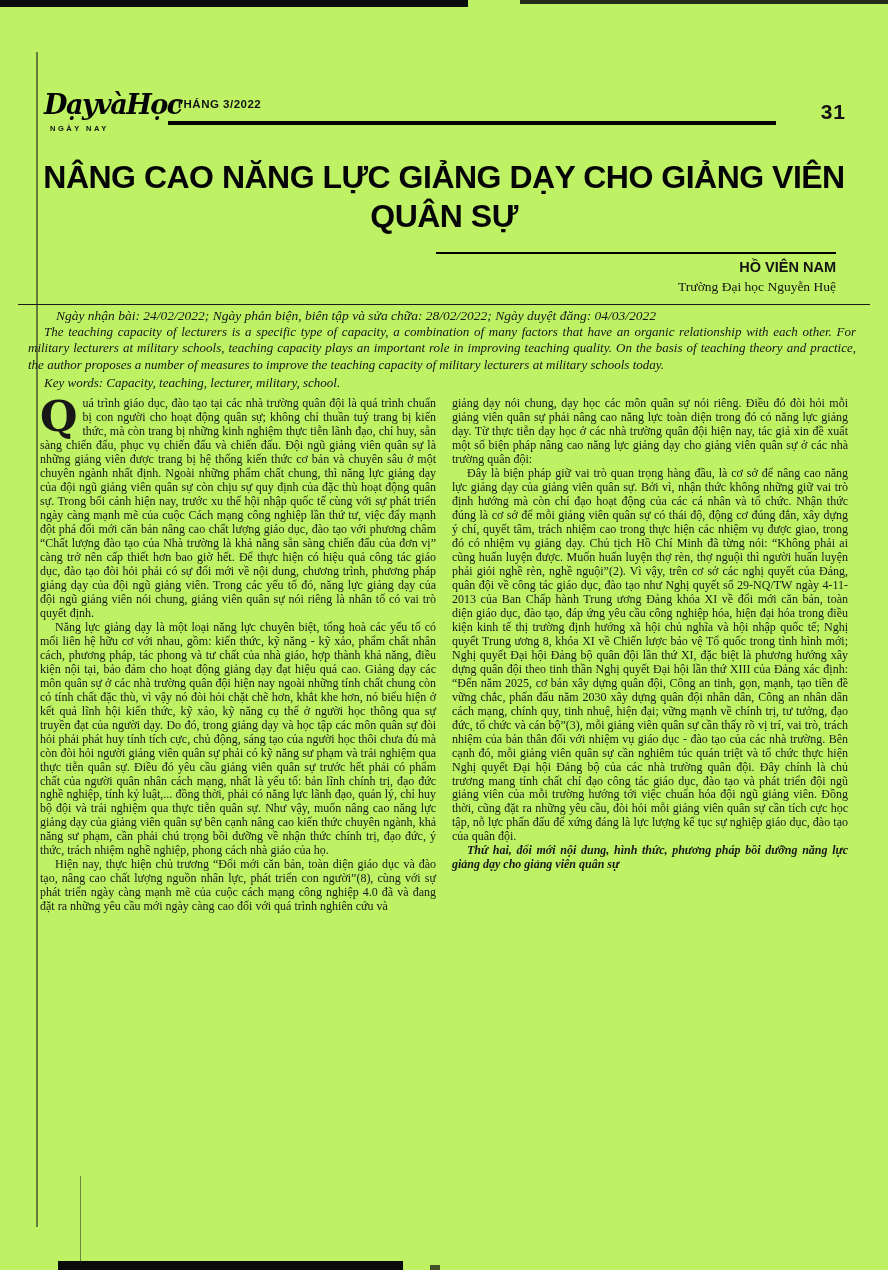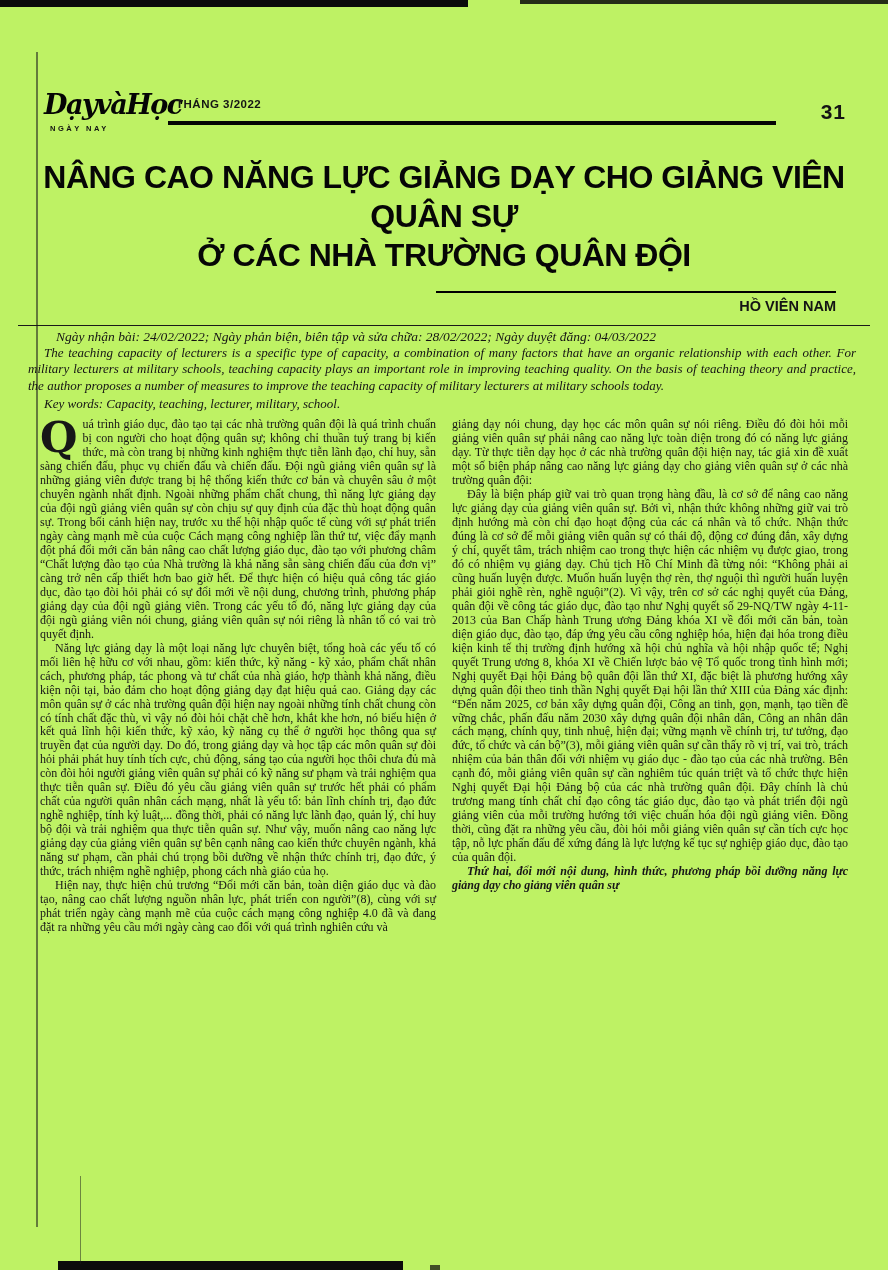--- a/index.html
+++ b/index.html
@@ -121,26 +121,26 @@
   <header class="masthead">
     <div class="logo">DạyvàHọc</div>
     <div class="logo-sub">NGÀY NAY</div>
     <div class="issue">THÁNG 3/2022</div>
     <div class="masthead-rule"></div>
     <div class="page-num">31</div>
   </header>
 
   <h1 class="title">
     <span>NÂNG CAO NĂNG LỰC GIẢNG DẠY CHO GIẢNG VIÊN QUÂN SỰ</span>
-    <span>Ở CÁC NHÀ TRƯỜNG QUÂN ĐỘI</span>
   </h1>
   <div class="title-rule"></div>
 
   <div class="author">
     <div class="author-name">HỒ VIÊN NAM</div>
+    <div class="author-affil">Trường Đại học Nguyễn Huệ</div>
   </div>
 
   <div class="full-rule"></div>
 
   <div class="dates">Ngày nhận bài: 24/02/2022; Ngày phản biện, biên tập và sửa chữa: 28/02/2022; Ngày duyệt đăng: 04/03/2022</div>
 
   <div class="abstract">The teaching capacity of lecturers is a specific type of capacity, a combination of many factors that have an organic relationship with each other. For military lecturers at military schools, teaching capacity plays an important role in improving teaching quality. On the basis of teaching theory and practice, the author proposes a number of measures to improve the teaching capacity of military lecturers at military schools today.</div>
   <div class="keywords">Key words: Capacity, teaching, lecturer, military, school.</div>
 
   <div class="columns">

